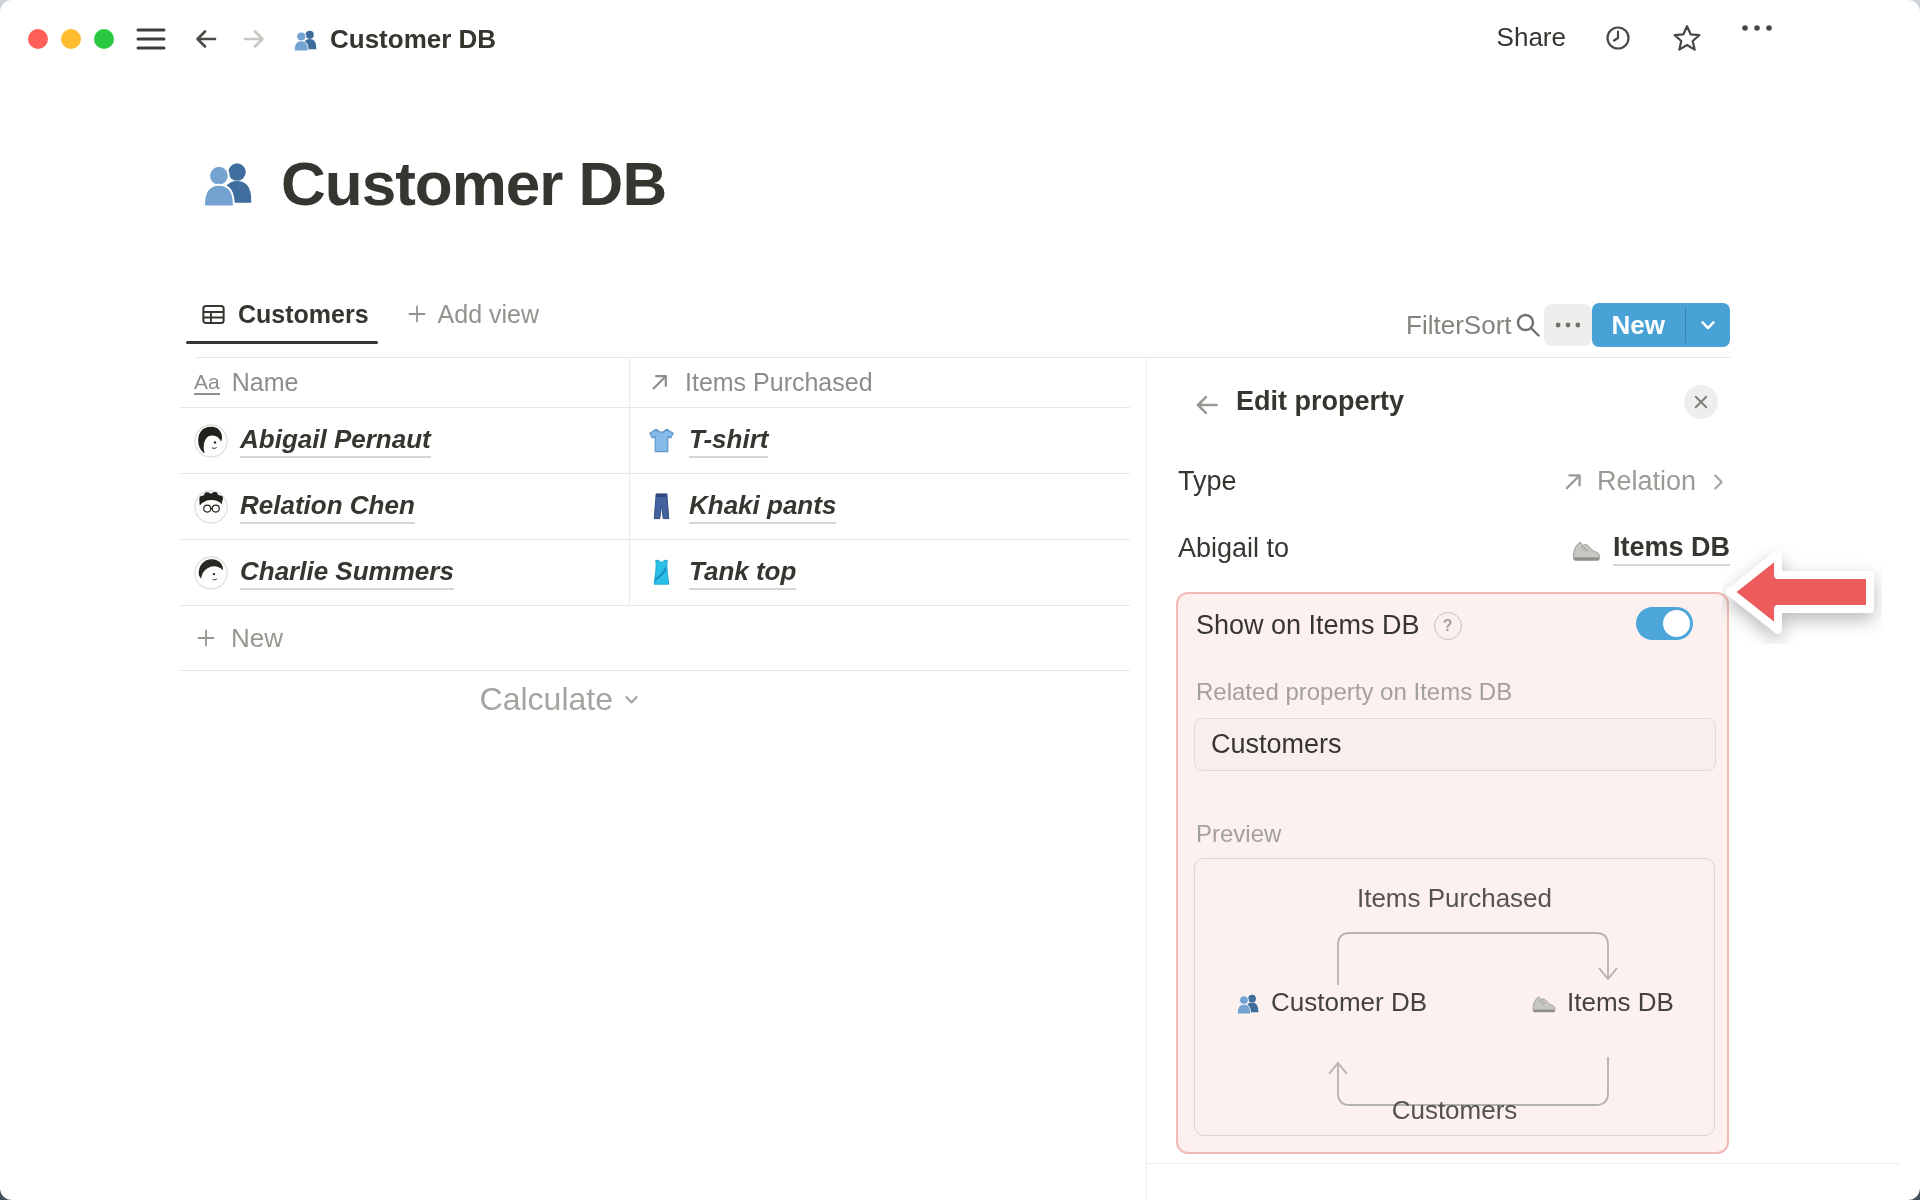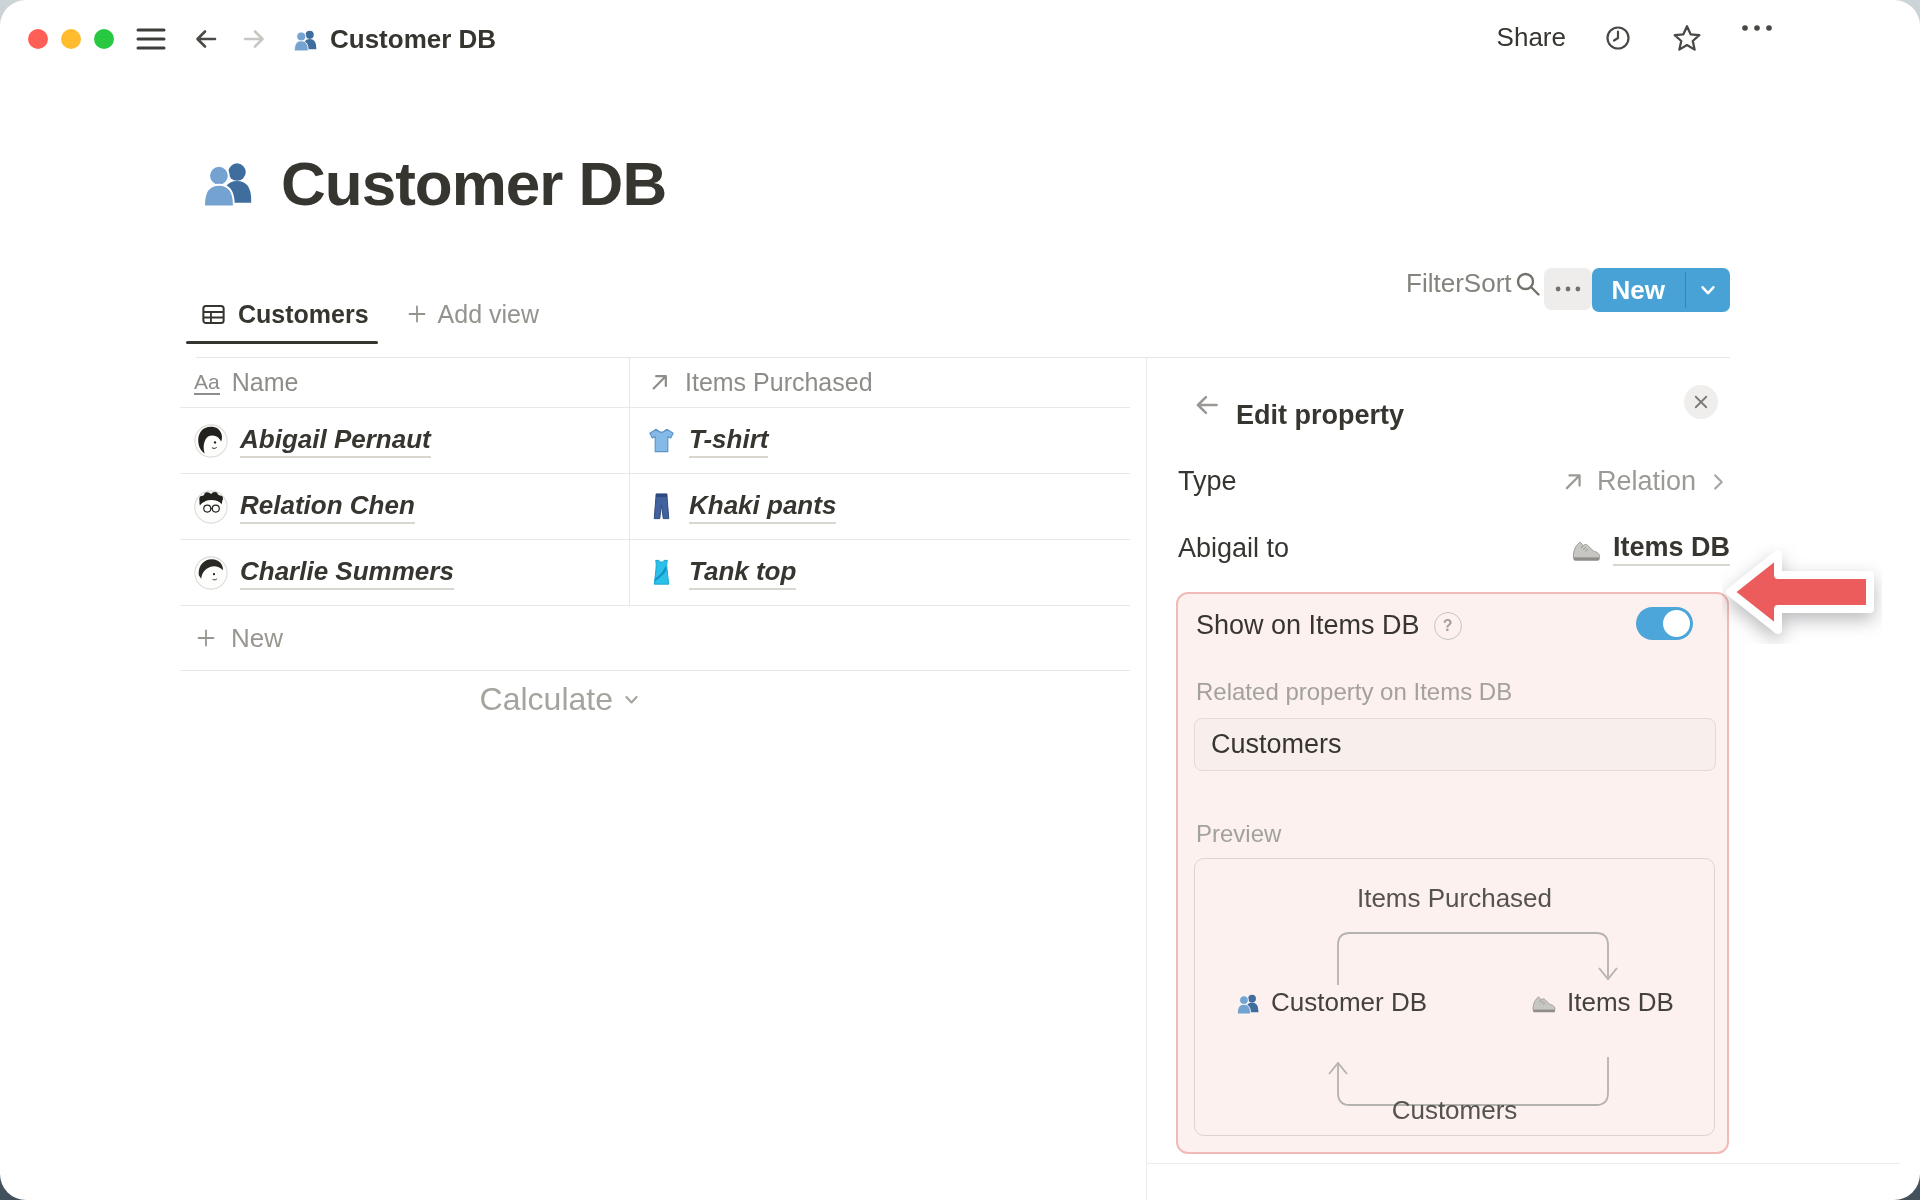--- a/index.html
+++ b/index.html
@@ -1,19 +1,19 @@
 <!DOCTYPE html>
 <html><head>
 <meta charset="utf-8">
 <style>
   html,body{margin:0;padding:0;width:1920px;height:1200px;overflow:hidden;
     font-family:"Liberation Sans",sans-serif;
     background:linear-gradient(180deg,#cdd4d7 0%,#8a98a0 55%,#41505a 100%);}
   *{box-sizing:border-box;}
-  .window{position:absolute;inset:0;background:#ffffff;border-radius:26px;overflow:hidden;}
+  .window{position:absolute;inset:0;background:#ffffff;border-radius:12px;overflow:hidden;}
 
   
   .topbar{position:absolute;top:0;left:0;right:0;height:78px;display:flex;align-items:center;padding-left:28px;}
   .lights{display:flex;align-items:center;gap:13px;}
   .light{width:20px;height:20px;border-radius:50%;}
   .light.red{background:#ff5f57;}
   .light.yellow{background:#febc2e;}
   .light.green{background:#28c840;}
   .tb-icon{display:flex;align-items:center;justify-content:center;}
   .hamburger{margin-left:22px;}
@@ -27,21 +27,21 @@
 
   
   .page-title{position:absolute;left:199px;top:148px;display:flex;align-items:center;gap:24px;}
   .page-title h1{margin:0;font-size:62px;font-weight:700;color:#37352f;letter-spacing:-1px;}
 
   
   .views{position:absolute;left:196px;top:288px;height:52px;display:flex;align-items:center;}
   .view-tab{display:flex;align-items:center;gap:11px;color:#37352f;font-size:25px;font-weight:600;padding:0 6px 0 4px;}
   .tab-underline{position:absolute;left:186px;top:341px;width:192px;height:3px;background:#37352f;border-radius:2px;}
   .add-view{display:flex;align-items:center;gap:9px;margin-left:30px;color:#95938e;font-size:25px;}
-  .toolbar{position:absolute;top:268px;left:1100px;width:630px;height:46px;display:flex;align-items:flex-start;justify-content:flex-end;}
+  .toolbar{position:absolute;top:302px;left:1100px;width:630px;height:46px;display:flex;align-items:center;justify-content:flex-end;}
   .tool-label{font-size:26px;color:#85837d;font-weight:500;}
   .more-box{width:48px;height:42px;border-radius:8px;background:#eeedeb;display:flex;align-items:center;justify-content:center;color:#73716c;}
   .new-btn{height:44px;border-radius:7px;background:#48a2d5;display:flex;align-items:stretch;overflow:hidden;}
   .new-btn-main{display:flex;align-items:center;padding:0 20px;color:#ffffff;font-size:26px;font-weight:700;}
   .new-btn-split{width:1px;background:rgba(0,0,0,0.18);margin:4px 0;}
   .new-btn-caret{width:44px;display:flex;align-items:center;justify-content:center;}
 
   
   .hdiv-top{position:absolute;left:196px;top:357px;width:1534px;height:1px;background:#e7e6e4;}
   .vdiv-panel{position:absolute;left:1146px;top:358px;bottom:0;width:1px;background:#ececeb;}
@@ -54,21 +54,21 @@
   .c1{width:449px;display:flex;align-items:center;gap:12px;padding-left:14px;}
   .c2{width:501px;display:flex;align-items:center;gap:12px;padding-left:16px;border-left:1px solid #e8e8e6;}
   .tbody-row{height:66px;}
   .aa-glyph{font-size:21px;line-height:1;border-bottom:2.5px solid #8f8d89;padding-bottom:1px;}
   .cell-link{font-weight:600;border-bottom:2px solid #d9d6d0;padding-bottom:1px;font-style:italic;}
   .new-row{height:65px;display:flex;align-items:center;gap:13px;padding-left:14px;color:#98968f;border-bottom:1px solid #e8e8e6;}
   .calculate{position:absolute;left:196px;top:681px;width:449px;display:flex;justify-content:flex-end;align-items:center;gap:9px;color:#a6a49f;font-size:32px;padding-right:4px;}
 
   
   .panel-back{position:absolute;left:1190px;top:388px;color:#9a9893;}
-  .panel-title{position:absolute;left:1236px;top:386px;font-size:27px;font-weight:700;color:#37352f;margin-top:14px;}
+  .panel-title{position:absolute;left:1236px;top:386px;font-size:27px;font-weight:700;color:#37352f;}
   .panel-close{position:absolute;left:1684px;top:385px;width:34px;height:34px;border-radius:50%;background:#efeeec;display:flex;align-items:center;justify-content:center;color:#7c7a76;}
   .prop-label{position:absolute;left:1178px;font-size:27px;color:#37352f;}
   .type-value{position:absolute;top:466px;left:1500px;width:230px;display:flex;justify-content:flex-end;align-items:center;gap:10px;color:#9c9a95;font-size:27px;}
   .related-value{position:absolute;top:532px;left:1500px;width:230px;display:flex;justify-content:flex-end;align-items:center;gap:11px;font-size:27px;}
   .related-value .db-link{font-weight:700;color:#37352f;border-bottom:2px solid #d9d6d0;padding-bottom:1px;}
 
   .highlight-box{position:absolute;left:1176px;top:592px;width:553px;height:562px;border-radius:12px;
     background:#fcf1ef;border:2.5px solid #f2bab6;}
   .show-row{position:absolute;left:18px;top:16px;display:flex;align-items:center;gap:14px;font-size:27px;color:#37352f;}
   .help-circle{width:28px;height:28px;border-radius:50%;border:1.7px solid #c6c4c0;color:#a39f9b;

